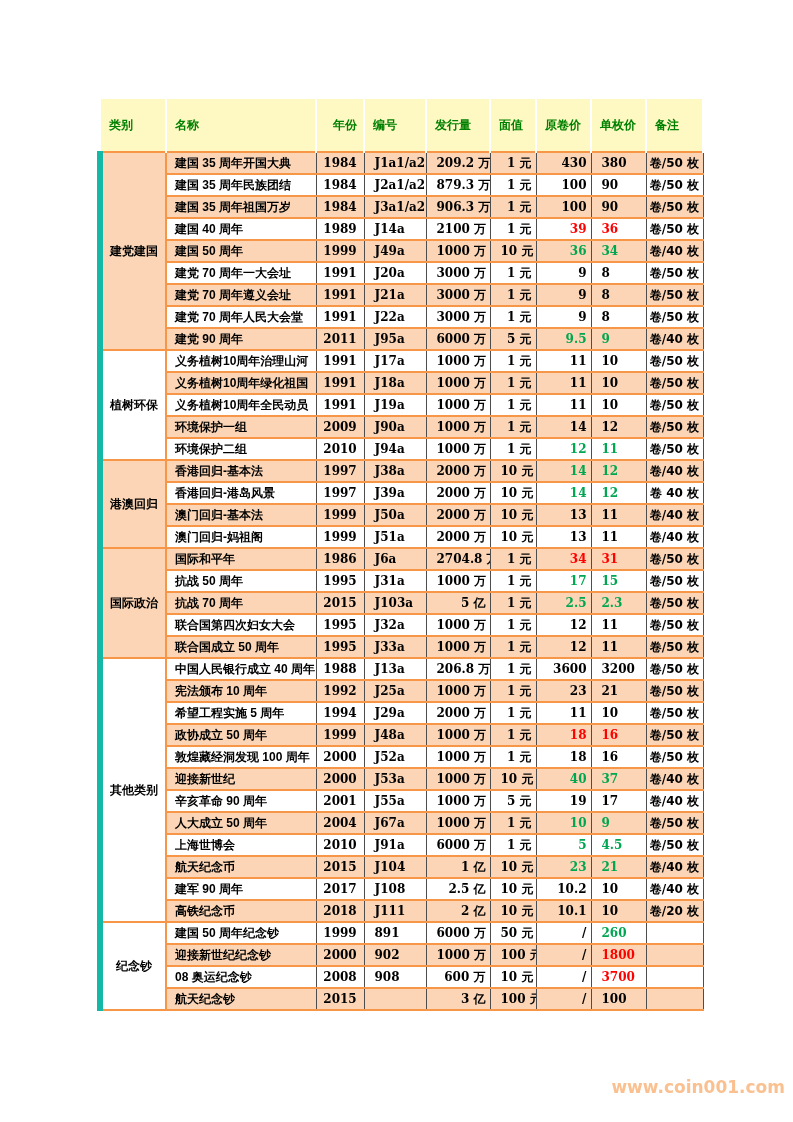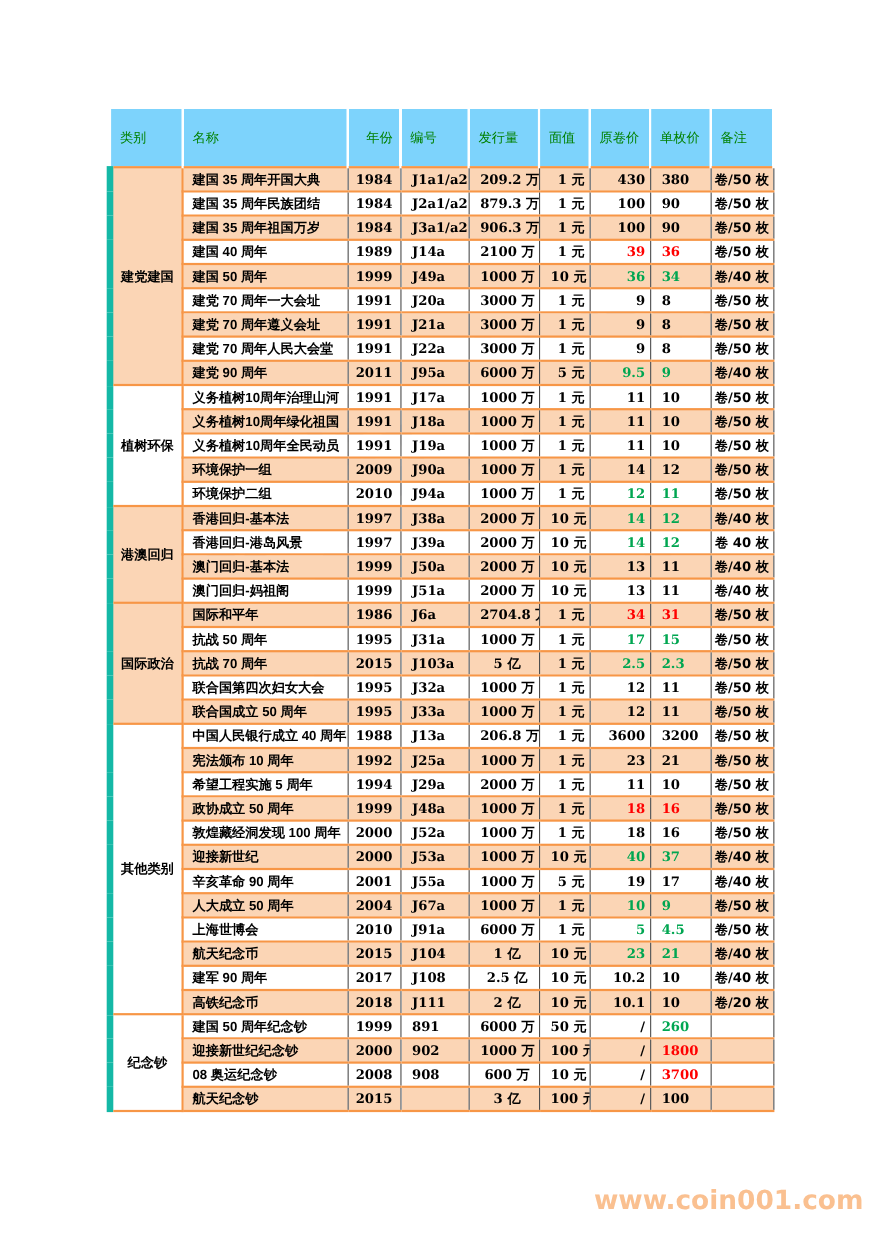--- a/index.html
+++ b/index.html
@@ -7,21 +7,21 @@
     position:relative;width:793px;height:1122px;background:#ffffff;overflow:hidden;
     font-family:"DejaVu Sans","Liberation Sans",sans-serif;
   }
   table.coin-table{
     position:absolute;left:97px;top:99px;width:603px;
     border-collapse:collapse;table-layout:fixed;
     font-family:"DejaVu Serif","Liberation Serif",serif;
   }
   
   .coin-table th{
-    background:#7dd3fc;color:#008000;font-size:12px;font-weight:normal;
+    background:#fef9c3;color:#008000;font-size:12px;font-weight:bold;
     height:20px;padding:0 0 0 8px;text-align:left;
     border-left:2px solid #ffffff;border-right:2px solid #ffffff;
     border-top:none;border-bottom:none;white-space:nowrap;overflow:hidden;
   }
   .coin-table th.th-year{text-align:center;padding:16px;}
   
   .coin-table td{
     height:20px;font-size:12px;font-weight:bold;color:#000;
     border-top:2px solid #F79646;border-bottom:2px solid #F79646;
     border-left:1px solid #4d4d4d;border-right:1px solid #4d4d4d;
@@ -35,21 +35,21 @@
     font-family:"DejaVu Sans","Liberation Sans",sans-serif;
   }
   .coin-table td.cat-peach{background:#FBD5B5 !important;}
   .coin-table td.cat-white{background:#ffffff !important;}
   .coin-table td.col-name{
     text-align:left;padding-left:8px;border-left:2px solid #14532d;
     font-family:Liberation Sans, sans-serif;
   }
   .coin-table td.col-year{text-align:center;padding:0;}
   .coin-table td.col-code{text-align:left;padding-left:10px;}
-  .coin-table td.col-issue{text-align:center;padding-left:10px;}
+  .coin-table td.col-issue{text-align:right;padding-left:10px;}
   .coin-table td.col-face{text-align:right;padding-left:10px;}
   .coin-table td.col-roll{text-align:right;}
   .coin-table td.col-unit{text-align:left;padding-left:10px;}
   .coin-table td.col-note{text-align:center;padding:0;
     font-family:"DejaVu Sans","Liberation Sans",sans-serif;}
   .coin-table td.red{color:#FF0000;}
   .coin-table td.green{color:#00A651;}
   .coin-table{border-bottom:1px solid #8a8a8a;}
   
   .wm-diag{
@@ -58,21 +58,21 @@
     opacity:0.08;transform:rotate(-27deg);transform-origin:left center;
     pointer-events:none;white-space:nowrap;
   }
   .wm-circle{
     position:absolute;left:280px;top:400px;width:300px;height:300px;
     border:22px solid #7d8aa0;border-radius:50%;opacity:0.05;pointer-events:none;
   }
   
   .footer-url{
     position:absolute;right:8px;top:1077px;
-    font-size:24px;font-weight:bold;color:#FAC090;
+    font-size:17px;font-weight:bold;color:#FAC090;
     font-family:"DejaVu Sans","Liberation Sans",sans-serif;
   }
 </style>
 </head>
 <body>
 
 <div class="page">
 
   <div class="wm-circle"></div>
   <div class="wm-diag">会员水印</div>

